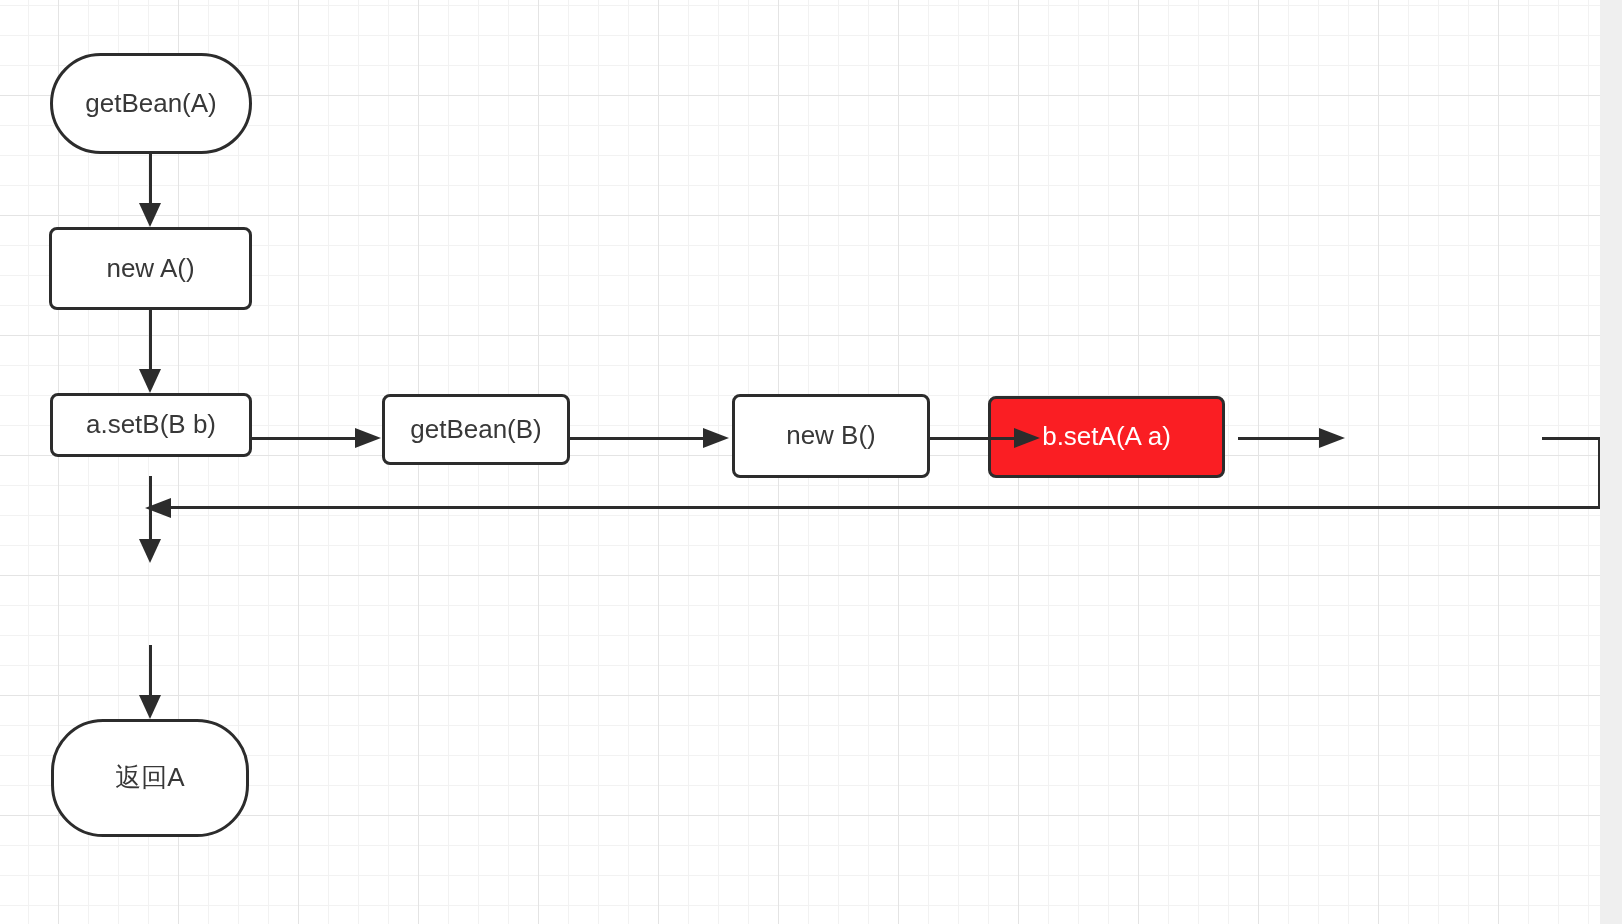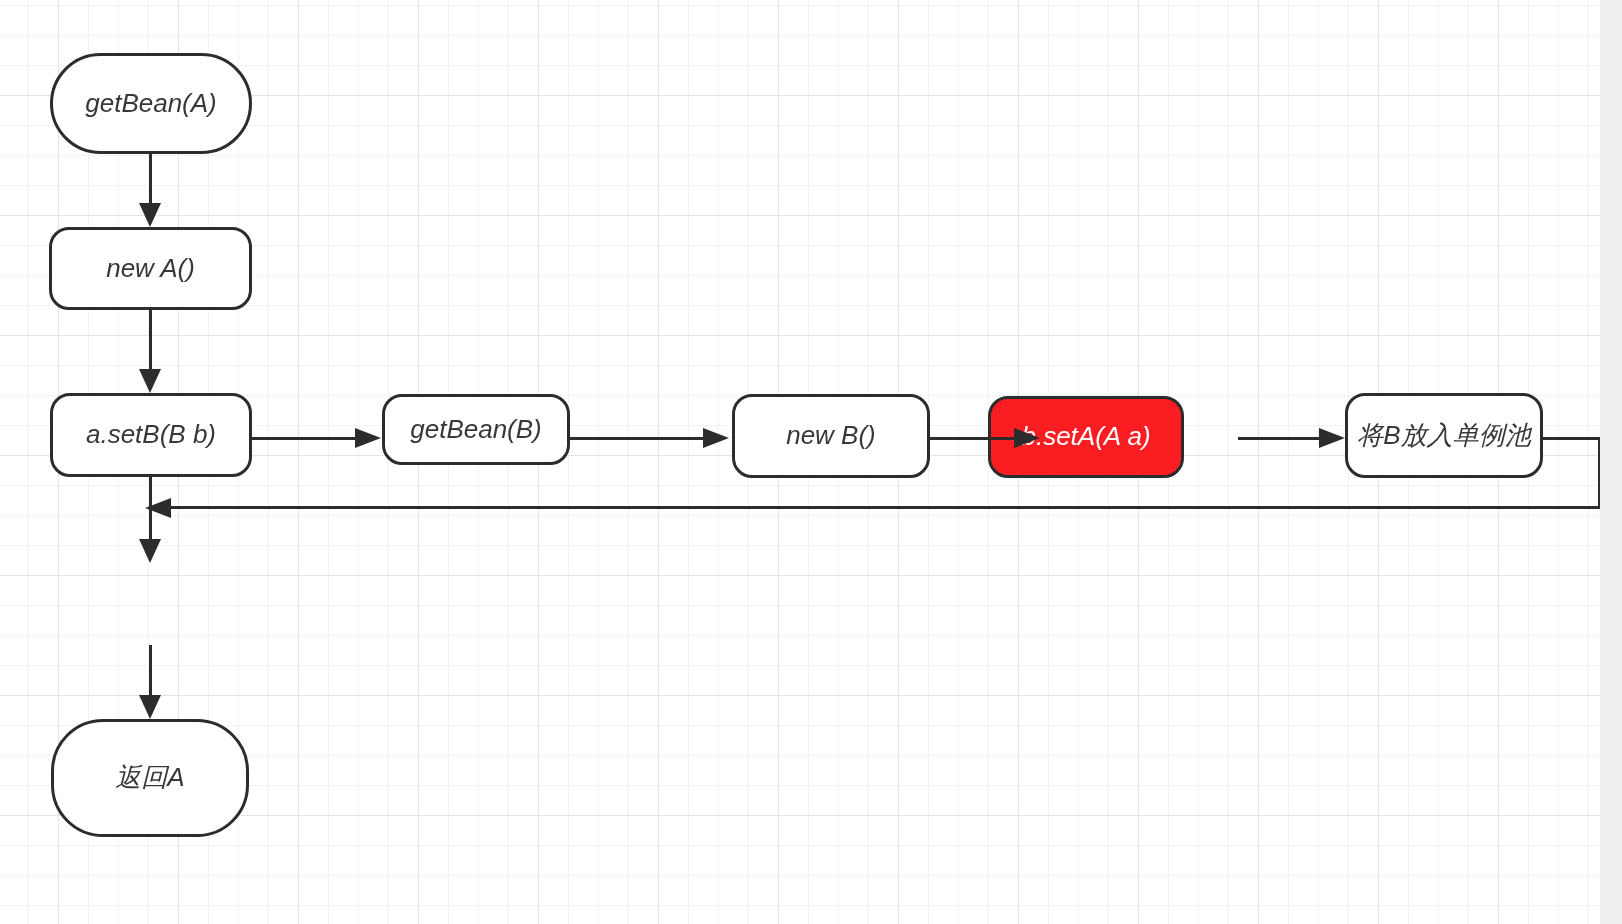--- a/index.html
+++ b/index.html
@@ -6,42 +6,42 @@
     --stroke:#2c2c2c;
     --text:#383838;
     --node-fill:#ffffff;
     --highlight-fill:#fa1e23;
     --highlight-text:#ffffff;
     --grid-minor:#f2f2f2;
     --grid-major:#e4e4e4;
     --canvas:#ffffff;
     --gutter:#efefef;
   }
-  *{box-sizing:border-box;margin:0;padding:0;font-style:italic;}
+  *{box-sizing:border-box;margin:0;padding:0;}
   html,body{width:1622px;height:924px;overflow:hidden;}
   body{font-family:"Liberation Sans","DejaVu Sans",sans-serif;background:var(--canvas);}
 
   .canvas{
     position:relative;width:1622px;height:924px;background-color:var(--canvas);
     background-image:
       linear-gradient(90deg,var(--grid-major) 1px,transparent 1px),
       linear-gradient(180deg,var(--grid-major) 1px,transparent 1px),
       linear-gradient(90deg,var(--grid-minor) 1px,transparent 1px),
       linear-gradient(180deg,var(--grid-minor) 1px,transparent 1px);
     background-size:120px 120px,120px 120px,30px 30px,30px 30px;
     background-position:58px 0,0 95px,28px 0,0 5px;
   }
   .gutter{
     position:absolute;left:1600px;top:0;width:22px;height:924px;
     background:var(--gutter);
   }
 
   .node{
     position:absolute;display:flex;align-items:center;justify-content:center;
-    background:var(--node-fill);border:3.5px solid var(--stroke);border-radius:20px;
+    background:var(--node-fill);border:3.5px solid var(--stroke);border-radius:8px;
     color:var(--text);font-size:26px;line-height:1.3;text-align:center;
     padding:0 8px;cursor:default;
   }
   .node.terminator{border-radius:52px;}
   .node.highlight{background:var(--highlight-fill);color:var(--highlight-text);}
 
   .line{position:absolute;background:var(--stroke);}
   .ah{position:absolute;width:0;height:0;}
   .ah-down{border-left:11px solid transparent;border-right:11px solid transparent;border-top:24px solid var(--stroke);}
   .ah-right{border-top:10px solid transparent;border-bottom:10px solid transparent;border-left:26px solid var(--stroke);}
@@ -53,39 +53,36 @@
 <div class="canvas">
 
   <div class="node terminator" style="left:50px;top:53px;width:202px;height:101px;">
     <span>getBean(A)</span>
   </div>
 
   <div class="node" style="left:49px;top:227px;width:203px;height:83px;">
     <span>new A()</span>
   </div>
 
-  <div class="node" style="left:50px;top:393px;width:202px;height:84px;">
+  <div class="node" style="left:50px;top:393px;width:202px;height:64px;">
     <span>a.setB(B b)</span>
   </div>
 
   <div class="node" style="left:382px;top:394px;width:188px;height:71px;">
     <span>getBean(B)</span>
   </div>
 
   <div class="node" style="left:732px;top:394px;width:198px;height:84px;">
     <span>new B()</span>
   </div>
 
-  <div class="node highlight" style="left:988px;top:396px;width:196px;height:82px;">
+  <div class="node highlight" style="left:988px;top:396px;width:237px;height:82px;">
     <span>b.setA(A a)</span>
   </div>
 
-  <div class="node" style="left:1345px;top:393px;width:198px;height:85px;">
-    <span>将B放入单例池</span>
-  </div>
 
 
   <div class="node terminator" style="left:51px;top:719px;width:198px;height:118px;">
     <span>返回A</span>
   </div>
 
   <div class="line" style="left:149px;top:154px;width:3px;height:50px;"></div>
   <div class="ah ah-down" style="left:139px;top:203px;"></div>
 
   <div class="line" style="left:149px;top:309px;width:3px;height:62px;"></div>

